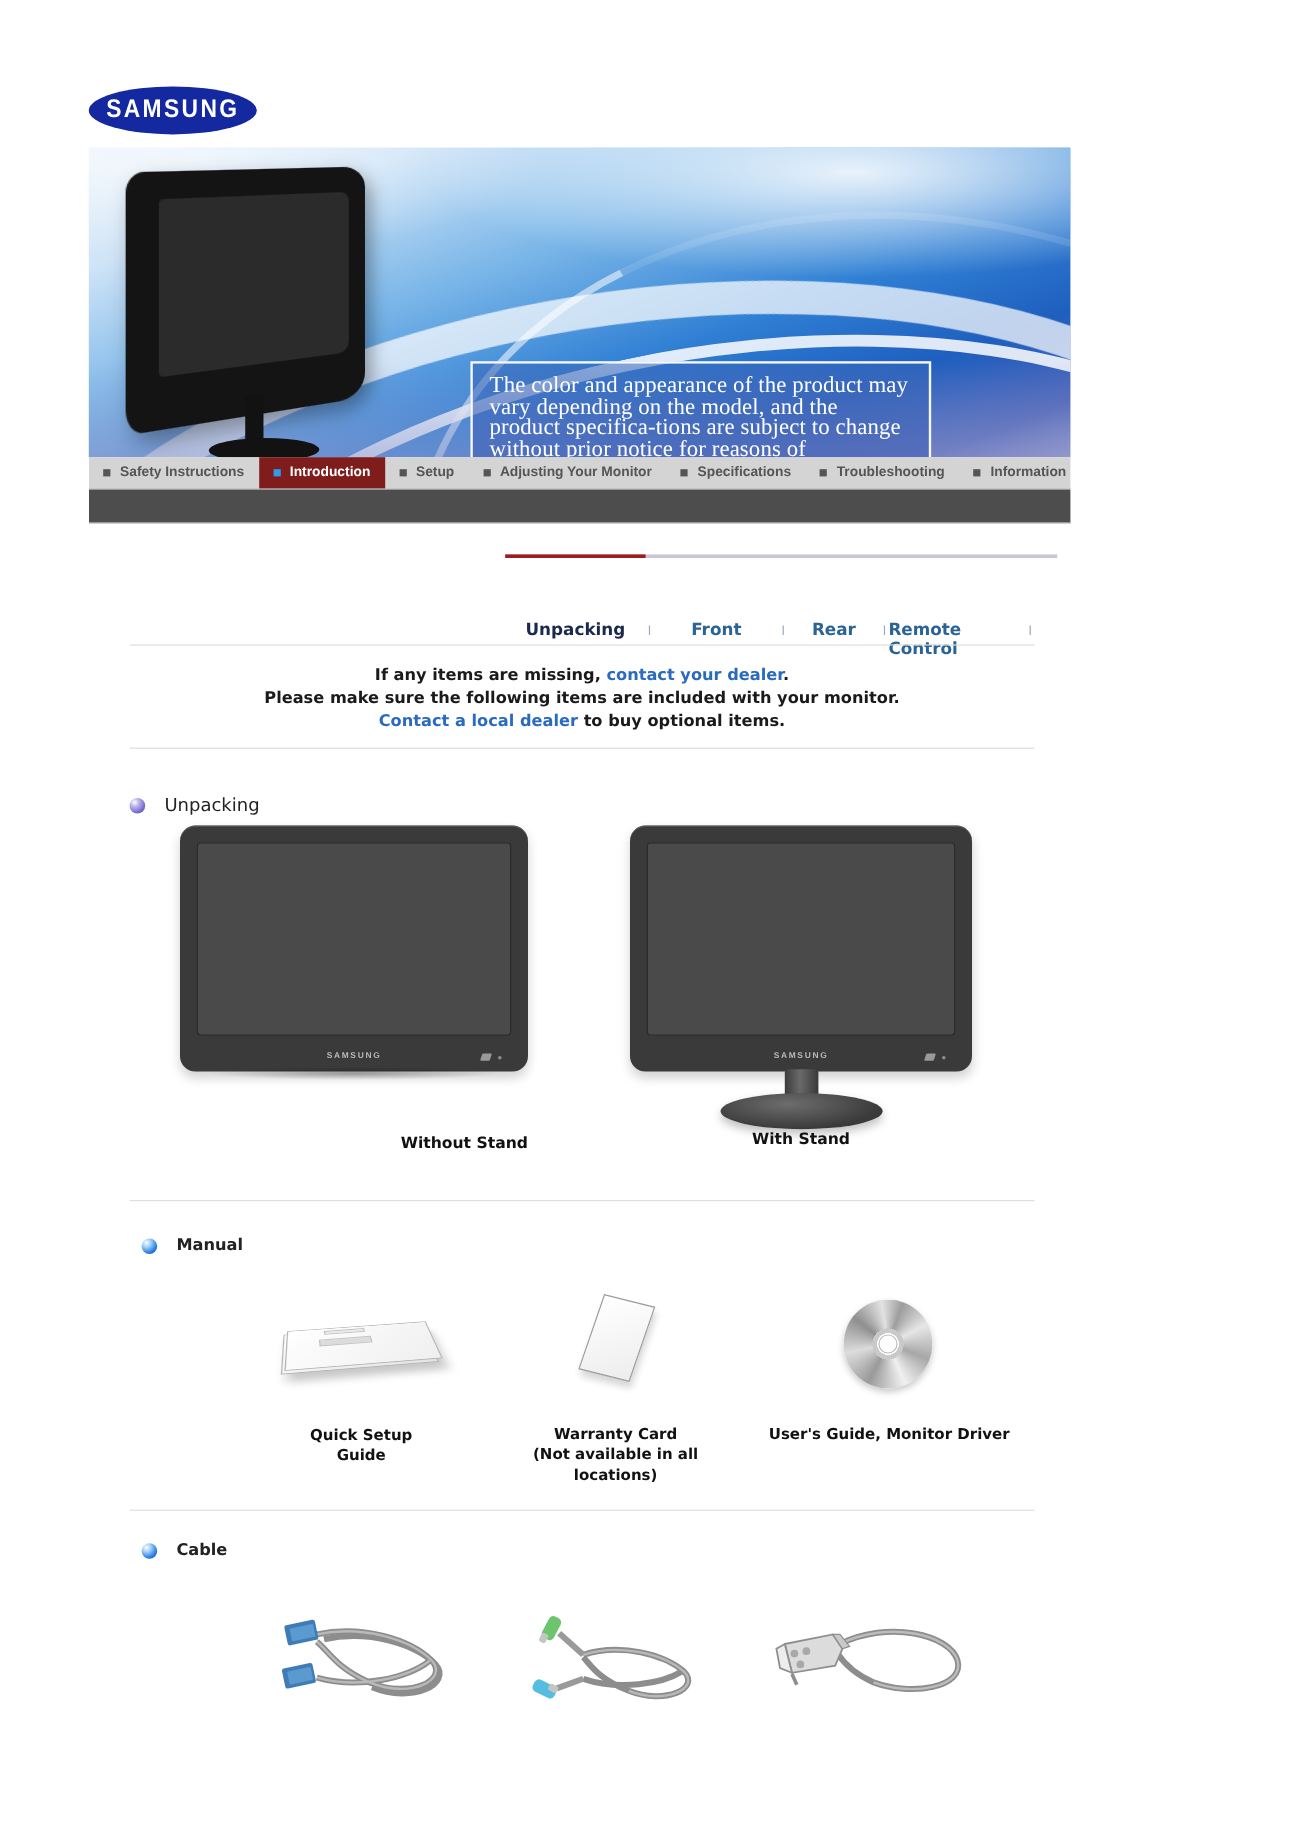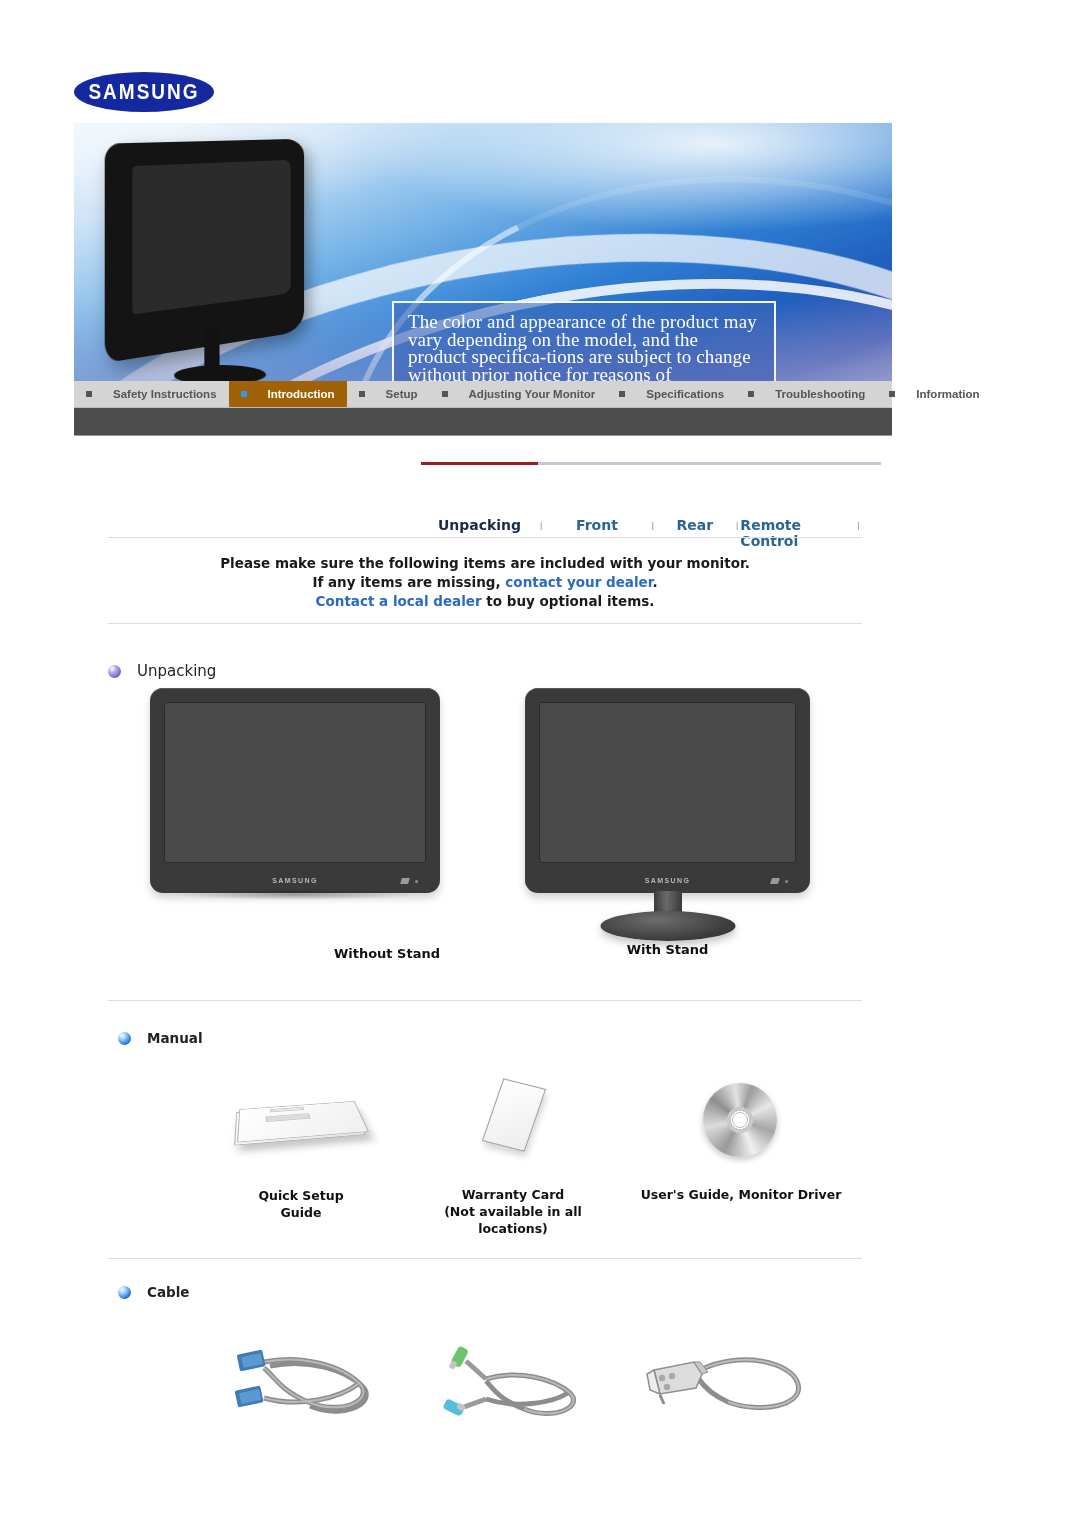--- a/index.html
+++ b/index.html
@@ -109,26 +109,26 @@
 
   
   .mainnav {
     position:absolute; left:74px; top:381px;
     width:818px; height:27px;
     background:#d4d4d4;
     display:flex; align-items:stretch;
     border-bottom:1px solid #bdbdbd;
   }
   .navitem {
-    display:flex; align-items:center; gap:21px;
+    display:flex; align-items:center; gap:8px;
     padding:0 12px; font-size:11.5px; font-weight:bold;
     color:#555555; white-space:nowrap;
   }
   .navitem .sq { width:6px; height:6px; background:#555; display:inline-block; }
-  .navitem.active { background:#a16207; color:#ffffff; }
+  .navitem.active { background:#7f1d1d; color:#ffffff; }
   .navitem.active .sq { background:#2f9bea; }
 
   .subbar {
     position:absolute; left:74px; top:408px;
     width:818px; height:28px;
     background:#4d4d4d;
     border-bottom:1px solid #9a9a9a;
   }
 
   
@@ -356,24 +356,24 @@
       <span class="tab-sep">l</span>
     </div>
   </div>
 
   <div class="rule" style="top:537px;"></div>
   <div class="rule" style="top:623px;"></div>
   <div class="rule" style="top:1000px;"></div>
   <div class="rule" style="top:1258px;"></div>
 
   <div class="intro">
-    <div class="l">Please make sure the following items are included with your monitor.</div>
     <div class="l">
       <span>If any items are missing, </span><span class="blue">contact your dealer</span><span>.</span>
     </div>
+    <div class="l">Please make sure the following items are included with your monitor.</div>
     <div class="l">
       <span class="blue">Contact a local dealer</span><span> to buy optional items.</span>
     </div>
   </div>
 
   <div class="sec-head" style="left:108px; top:662px;">
     <span class="bullet purple"></span>
     <span class="sec-title">Unpacking</span>
   </div>
 

